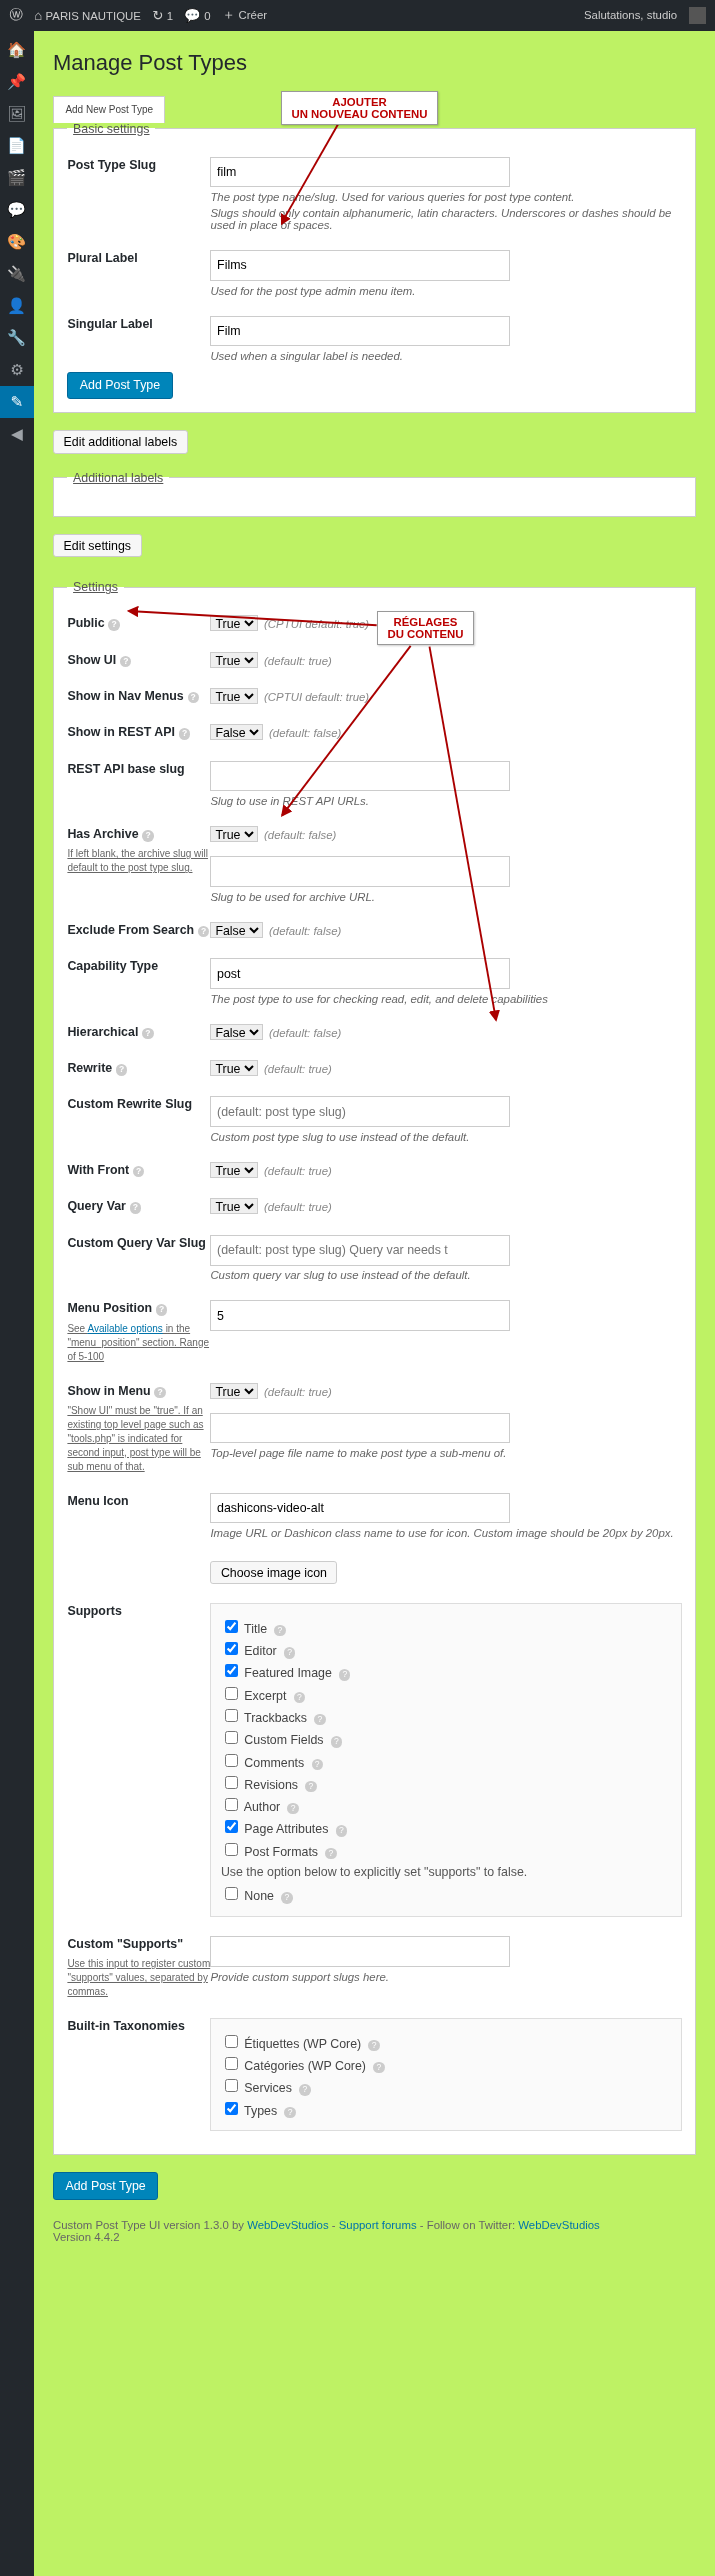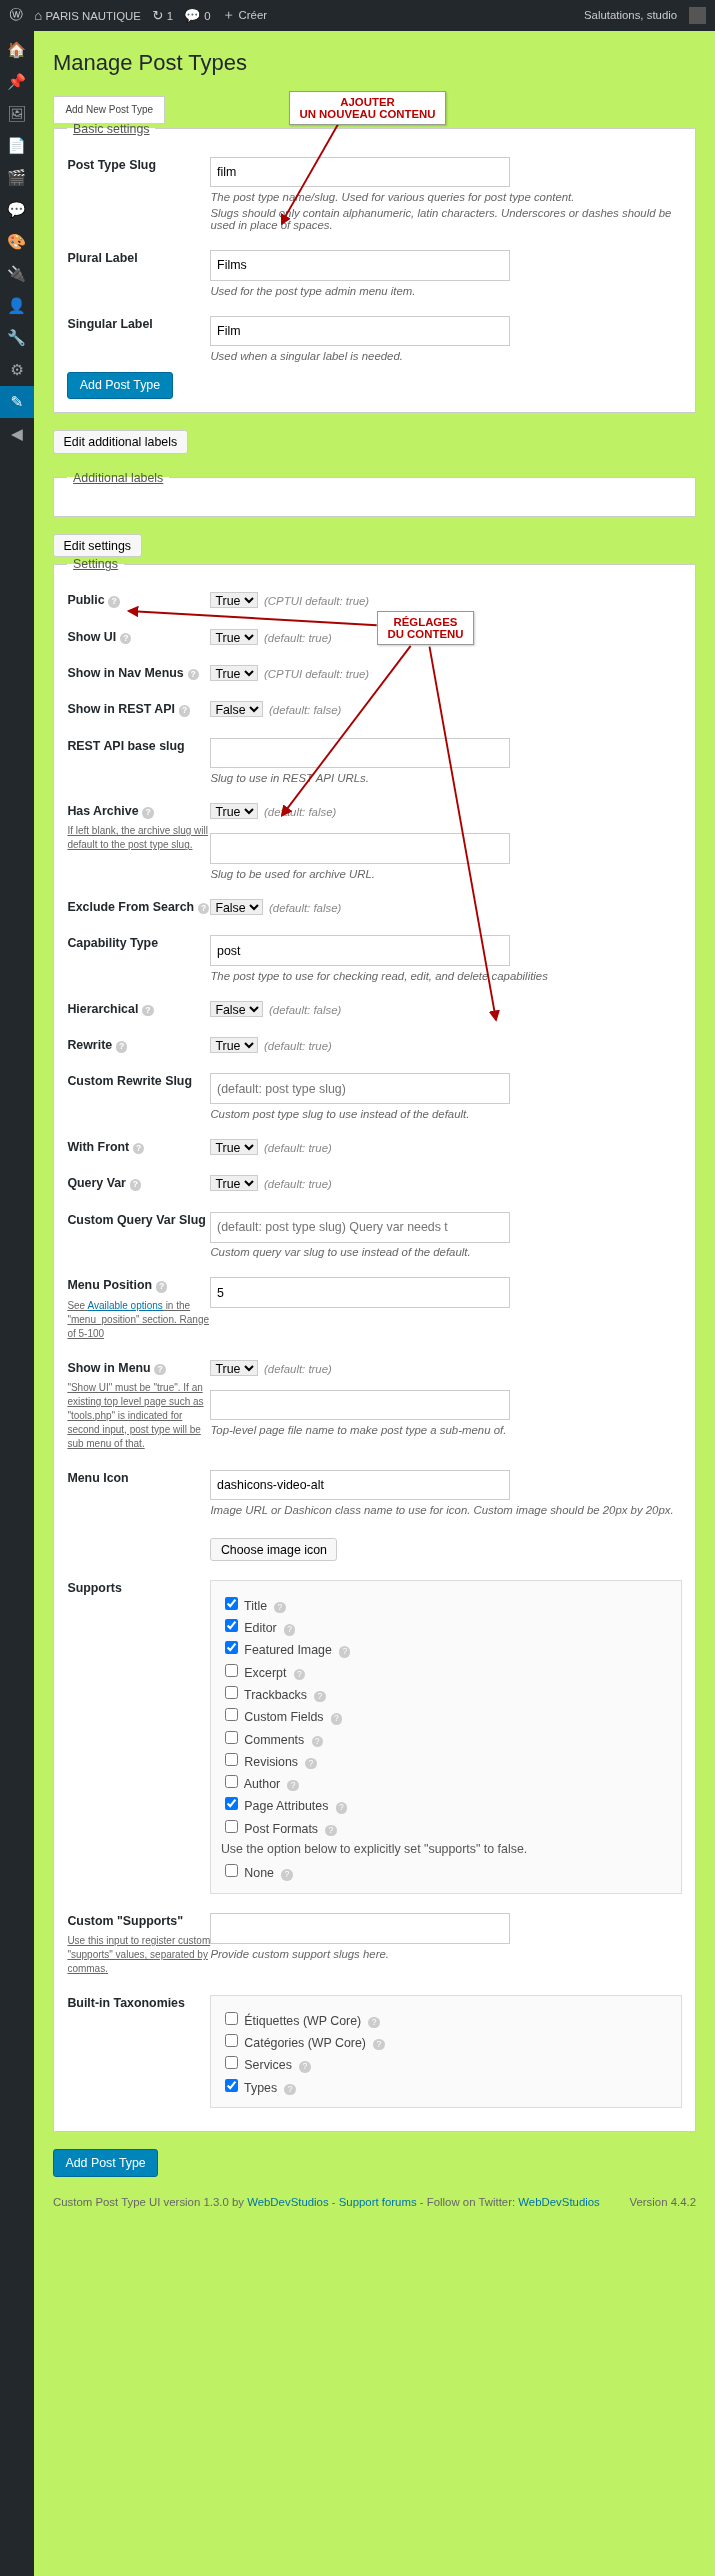--- a/index.html
+++ b/index.html
@@ -21,21 +21,21 @@
   .fld{flex:1;}
   input[type=text]{width:286px;height:25px;border:1px solid #ccc;padding:1.9px 5.7px;font-size:12.4px;}
   select{height:16px;border:1px solid #ccc;font-size:12.4px;}
   .help{color:#666;font-style:italic;font-size:11.4px;margin-top:3.8px;display:block;}
   .pri{background:#0085ba;color:#fff;border:1px solid #006799;border-radius:2.9px;padding:5.7px 11.4px;font-size:12.4px;cursor:pointer;}
   .sec{background:#f7f7f7;border:1px solid #ccc;border-radius:2.9px;padding:3.8px 9.5px;font-size:12.4px;cursor:pointer;}
   .qhelp{display:inline-block;width:11.4px;height:11.4px;border-radius:50%;background:#ccc;color:#fff;font-size:8.6px;text-align:center;line-height:11.4px;margin-left:3.8px;}
   .supports{border:1px solid #ddd;background:#fafafa;padding:9.5px;}
   .supports label{display:block;font-size:12.4px;margin:2.9px 0;}
   .def{color:#888;font-style:italic;margin-left:5.7px;font-size:11.4px;}
-  .footer{font-size:11.4px;color:#666;margin-top:19px;display:flex;justify-content:space-between;}
+  .footer{font-size:11.4px;color:#666;margin-top:19px;display:flex;justify-content:space-between;flex-direction:column;}
   .footer a{color:#0073aa;text-decoration:none;}
   
   .anno{position:absolute;background:#fff;border:1px solid #999;padding:3.8px 9.5px;color:#b00;font-weight:bold;font-size:11.4px;text-align:center;box-shadow:1px 1px 1.9px rgba(0,0,0,0.2);z-index:50;}
   svg.arrow{position:absolute;pointer-events:none;z-index:49;}
   .pagewrap{position:relative;}
   a{color:#0073aa;}
 </style>
 </head>
 <body>
 
@@ -108,21 +108,21 @@
       <button class="pri">Add Post Type</button>
     </fieldset>
 
     <button class="sec">Edit additional labels</button>
     <fieldset style="margin-top:17px;height:19px;">
       <legend>Additional labels</legend>
     </fieldset>
 
     <button class="sec">Edit settings</button>
 
-    <fieldset style="margin-top:0;">
+    <fieldset style="margin-top:23px;">
       <legend>Settings</legend>
 
       <div class="row">
         <div class="lab"><span>Public</span><span class="qhelp">?</span></div>
         <div class="fld"><select><option>True</option></select><span class="def">(CPTUI default: true)</span></div>
       </div>
 
       <div class="row">
         <div class="lab"><span>Show UI</span><span class="qhelp">?</span></div>
         <div class="fld"><select><option>True</option></select><span class="def">(default: true)</span></div>
@@ -258,21 +258,21 @@
     <div class="footer">
       <div>
         <span>Custom Post Type UI version 1.3.0 by </span><a href="#">WebDevStudios</a><span> - </span><a href="#">Support forums</a><span> - Follow on Twitter: </span><a href="#">WebDevStudios</a>
       </div>
       <div>Version 4.4.2</div>
     </div>
 
   </div>
 </div>
 
-<div class="anno" style="top:91px;left:289px;">
+<div class="anno" style="top:91px;left:281px;">
   <div>AJOUTER</div>
       <div>UN NOUVEAU CONTENU</div>
 </div>
 <svg class="arrow" style="top:119px;left:281px;" width="172" height="172" viewBox="0 0 180 180">
   <defs>
         <marker id="ah1" markerWidth="6" markerHeight="6" refX="5" refY="3" orient="auto">
           <path d="M0,0 L6,3 L0,6 Z" fill="#a00"></path>
         </marker>
       </defs>
   <line x1="60" y1="5" x2="0" y2="110" stroke="#a00" stroke-width="2" marker-end="url(#ah1)"></line>

